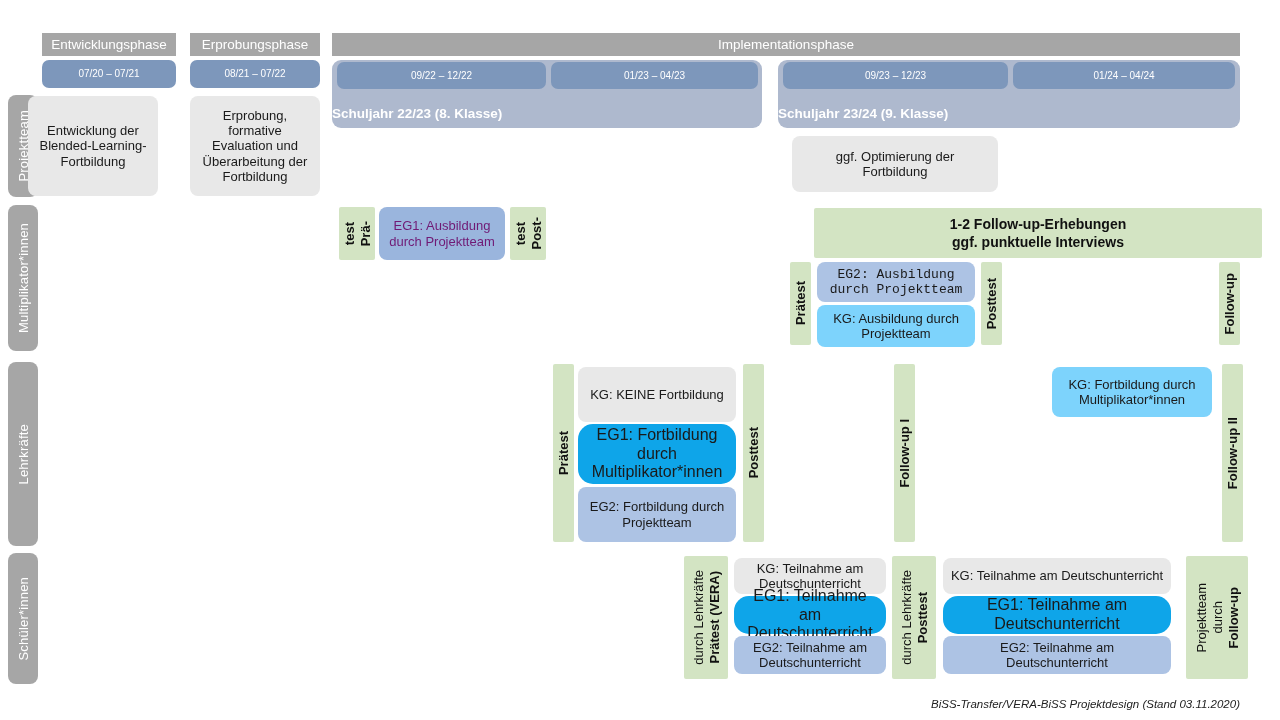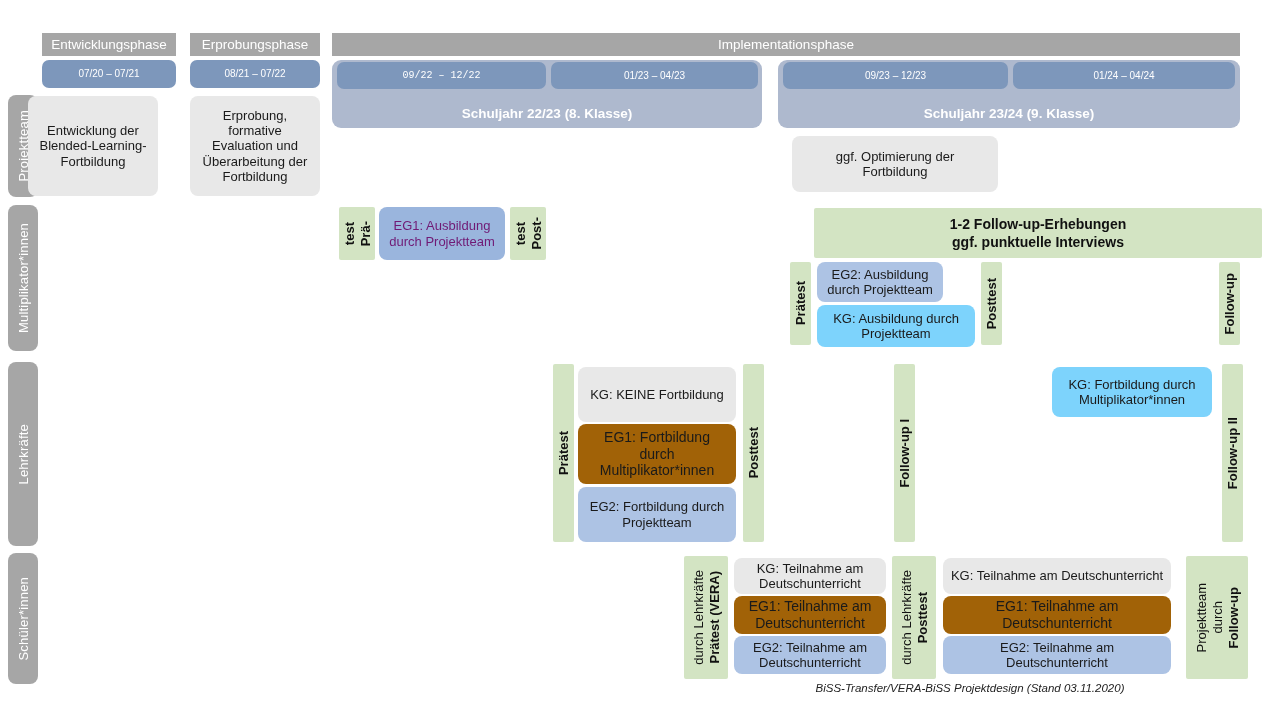--- a/index.html
+++ b/index.html
@@ -31,39 +31,39 @@
     background:#7d97bb;color:#ffffff;font-size:10px;
     border-radius:7px;
   }
 
   
   .schuljahr{
     background:#aeb9ce;border-radius:9px;
   }
   .schuljahr-label{
     position:absolute;left:0;right:0;bottom:7px;
-    text-align:center;color:#ffffff;font-size:13.5px;font-weight:bold;
+    text-align:left;color:#ffffff;font-size:13.5px;font-weight:bold;
   }
 
   
   .rail{
     background:#a6a6a6;border-radius:8px;
     display:flex;align-items:center;justify-content:center;
   }
   .rail span{
     writing-mode:vertical-rl;transform:rotate(180deg);
     color:#ffffff;font-size:13px;white-space:nowrap;letter-spacing:.2px;
   }
 
   
   .grey-box{background:#e8e8e8;color:#1a1a1a;font-size:13px;border-radius:8px;}
   .grey-box-2{background:#7dd3fc;color:#1a1a1a;font-size:13px;border-radius:8px;}
   .blue-light{background:#adc3e4;color:#1a1a1a;font-size:13px;border-radius:8px;}
   .blue-mid{background:#9ab5dd;color:#701a75;font-size:13px;border-radius:8px;}
-  .blue-dark{background:#a16207;color:#1a1a1a;font-size:14px;border-radius:8px;}
+  .blue-dark{background:#0ea5e9;color:#1a1a1a;font-size:16px;border-radius:15px;}
 
   
   .green{background:#d3e4c3;border-radius:2px;}
   .vtxt{
     writing-mode:vertical-rl;transform:rotate(180deg);
     white-space:nowrap;text-align:center;color:#111;
   }
   .green .vstack{
     width:100%;height:100%;
     display:flex;flex-direction:row-reverse;align-items:center;justify-content:center;
@@ -73,42 +73,42 @@
   .v-reg{font-weight:normal;font-size:13px;}
 
   .green-banner{
     background:#d3e4c3;border-radius:2px;
     display:flex;align-items:center;justify-content:center;
     text-align:center;font-weight:bold;font-size:14px;line-height:1.3;color:#111;margin-left:22px;
   }
 
   
   .footer{
-    font-style:italic;font-size:11.5px;color:#222;text-align:center;
+    font-style:italic;font-size:11.5px;color:#222;text-align:right;margin-top:16px;
   }
 </style>
 </head>
 <body>
 
 <div id="stage">
 
   <div class="abs box phase-hdr" style="left:42px;top:33px;width:134px;height:23px;">Entwicklungsphase</div>
 
   <div class="abs box phase-hdr" style="left:190px;top:33px;width:130px;height:23px;">Erprobungsphase</div>
 
   <div class="abs box phase-hdr" style="left:332px;top:33px;width:908px;height:23px;">Implementationsphase</div>
 
   <div class="abs box date-chip" style="left:42px;top:60px;width:134px;height:28px;">07/20 – 07/21</div>
 
   <div class="abs box date-chip" style="left:190px;top:60px;width:130px;height:28px;">08/21 – 07/22</div>
 
   <div class="abs schuljahr" style="left:332px;top:60px;width:430px;height:68px;">
     <div class="schuljahr-label">Schuljahr 22/23 (8. Klasse)</div>
   </div>
-  <div class="abs box date-chip" style="left:337px;top:62px;width:209px;height:27px;font-family:Liberation Mono, monospace;">09/22 – 12/22</div>
+  <div class="abs box date-chip" style="left:337px;top:62px;width:209px;height:27px;">09/22 – 12/22</div>
   <div class="abs box date-chip" style="left:551px;top:62px;width:207px;height:27px;">01/23 – 04/23</div>
 
   <div class="abs schuljahr" style="left:778px;top:60px;width:462px;height:68px;">
     <div class="schuljahr-label">Schuljahr 23/24 (9. Klasse)</div>
   </div>
   <div class="abs box date-chip" style="left:783px;top:62px;width:225px;height:27px;">09/23 – 12/23</div>
   <div class="abs box date-chip" style="left:1013px;top:62px;width:222px;height:27px;">01/24 – 04/24</div>
 
   <div class="abs rail" style="left:8px;top:95px;width:30px;height:102px;">
     <span>Projektteam</span>
@@ -151,21 +151,21 @@
       <div>ggf. punktuelle Interviews</div>
     </div>
   </div>
 
   <div class="abs green" style="left:790px;top:262px;width:21px;height:83px;">
     <div class="vstack">
       <span class="vtxt v-bold">Prätest</span>
     </div>
   </div>
 
-  <div class="abs box blue-light" style="left:817px;top:262px;width:126px;height:40px;padding:2px 6px;">EG2:  Ausbildung durch Projektteam</div>
+  <div class="abs box blue-light" style="left:817px;top:262px;width:158px;height:40px;padding:2px 6px;font-family:Liberation Mono, monospace;">EG2:  Ausbildung durch Projektteam</div>
 
   <div class="abs box grey-box-2" style="left:817px;top:305px;width:158px;height:42px;padding:2px 6px;">KG: Ausbildung durch Projektteam</div>
 
   <div class="abs green" style="left:981px;top:262px;width:21px;height:83px;">
     <div class="vstack">
       <span class="vtxt v-bold">Posttest</span>
     </div>
   </div>
 
   <div class="abs green" style="left:1219px;top:262px;width:21px;height:83px;">

